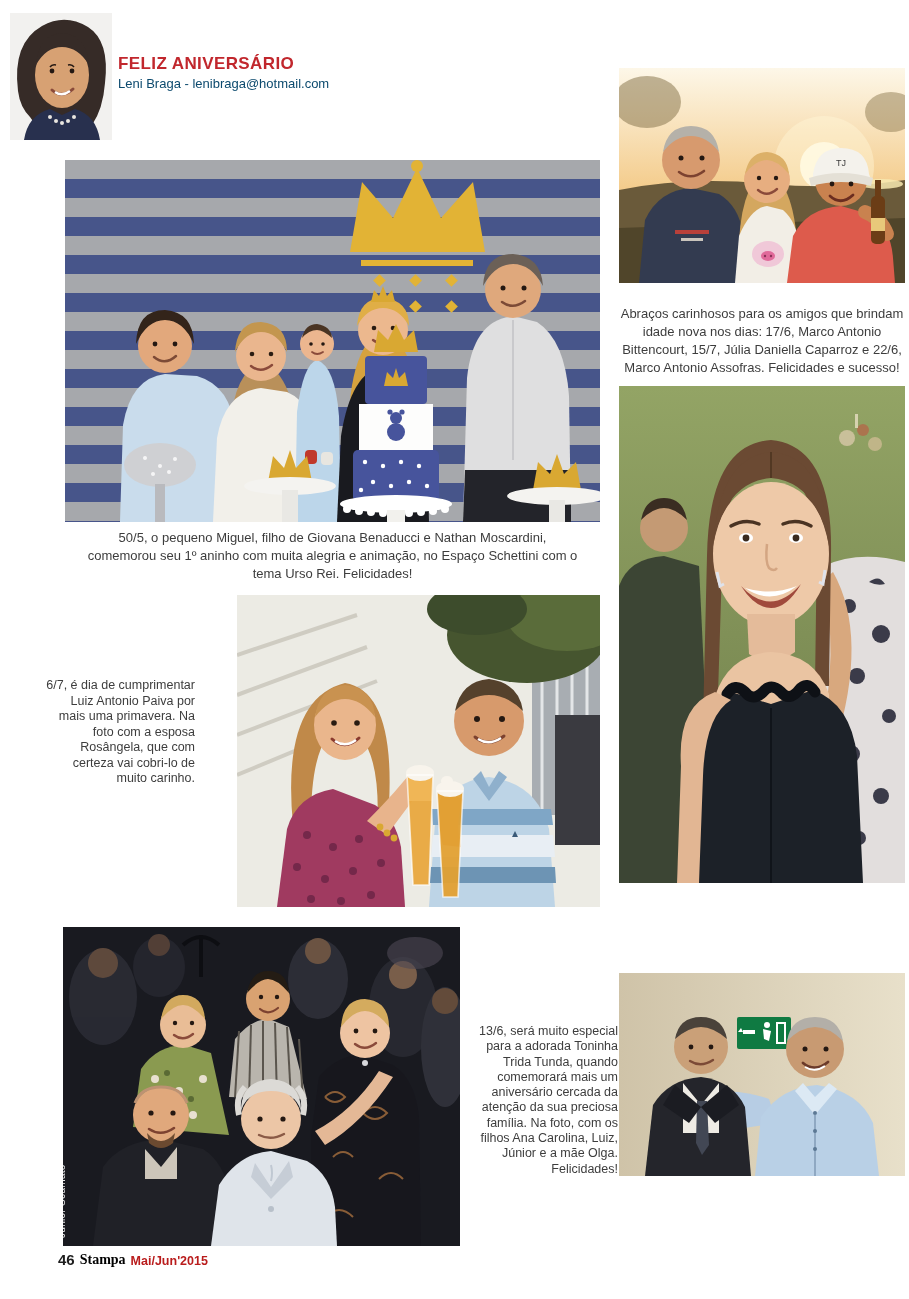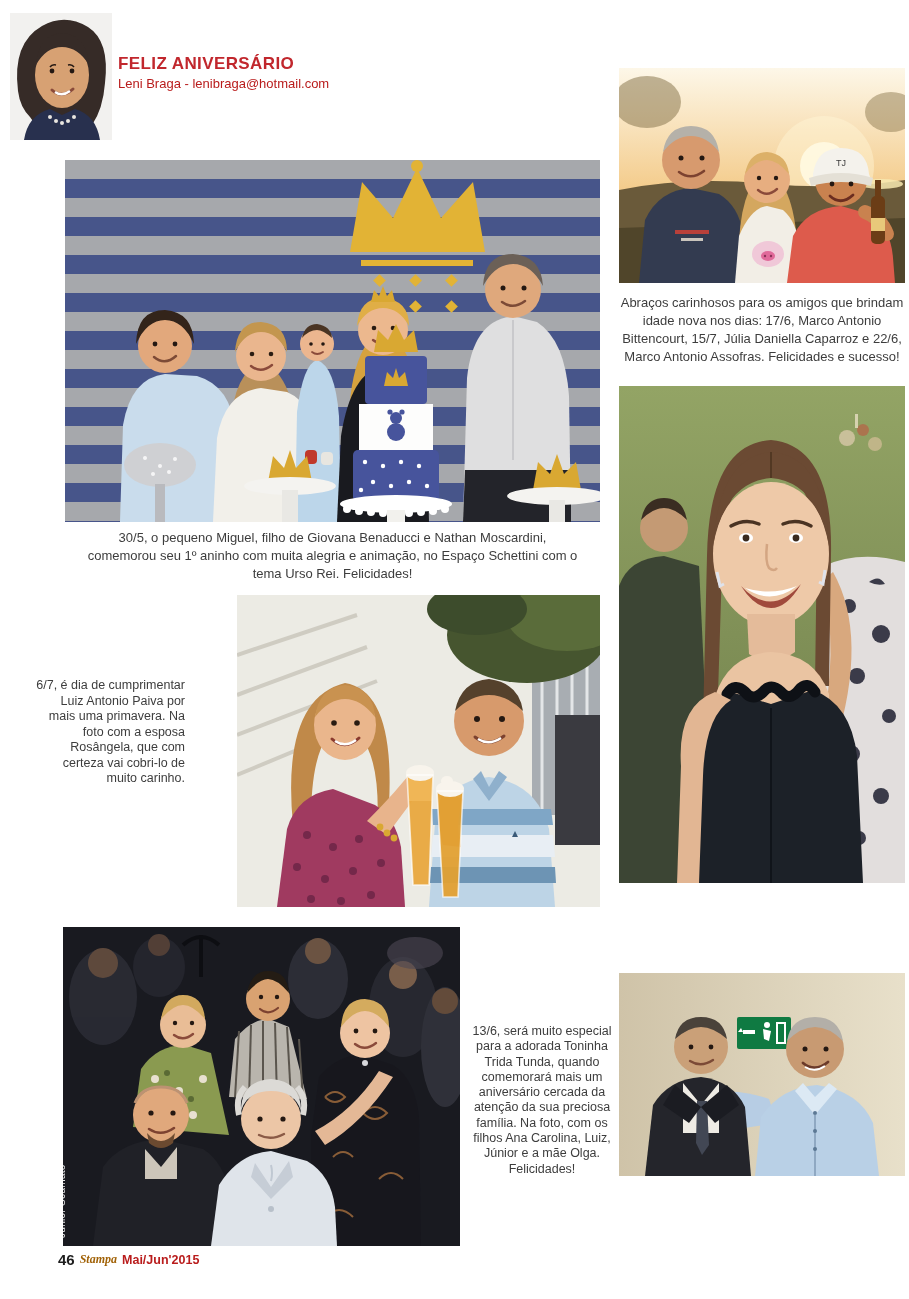--- a/index.html
+++ b/index.html
@@ -7,32 +7,32 @@
     position:relative;width:909px;height:1299px;background:#ffffff;
     font-family:"Liberation Sans",sans-serif;overflow:hidden;margin-top:10px;
   }
   .photo{position:absolute;overflow:hidden;background:#ef4444;}
   .photo svg{display:block;width:100%;height:100%;}
   .caption{
     position:absolute;color:#3d3d3d;font-size:13px;line-height:18px;
   }
   .cap-center{text-align:center;}
   .cap-right{text-align:right;line-height:15.5px;font-size:12.5px;}
-  .cap-left{text-align:center;line-height:15.3px;font-size:12.5px;}
+  .cap-left{text-align:right;line-height:15.3px;font-size:12.5px;}
   #column-title{
     position:absolute;left:118px;top:44px;color:#c1272d;
     font-size:17px;font-weight:bold;letter-spacing:0.4px;
   }
-  #byline{position:absolute;left:118px;top:66px;color:#b91c1c;font-size:13px;}
+  #byline{position:absolute;left:118px;top:66px;color:#0c4a6e;font-size:13px;}
   #footer{
-    position:absolute;left:58px;top:1241px;display:flex;align-items:center;gap:5px;
+    position:absolute;left:58px;top:1241px;display:flex;align-items:flex-end;gap:5px;
   }
   #footer .pgnum{font-size:15px;font-weight:bold;color:#1d1d1d;}
-  #footer .mag{font-family:"Liberation Serif",serif;font-style:italic;font-weight:bold;
-    font-size:12px;color:#a16207;}
+  #footer .mag{font-family:"Liberation Serif",serif;font-weight:bold;
+    font-size:14px;color:#000000;}
   #footer .issue{font-size:12.5px;font-weight:bold;color:#b91c1c;}
   #photo-credit{
     position:absolute;left:4px;bottom:8px;color:#e8e8e8;font-size:10px;
     transform:rotate(-90deg);transform-origin:left bottom;white-space:nowrap;
     width:110px;letter-spacing:0.3px;
   }
 </style>
 </head>
 <body>
 
@@ -176,21 +176,21 @@
           <circle cx="368" cy="351" r="4"></circle>
           <circle cx="380" cy="349" r="4"></circle>
       </g>
       <rect x="322" y="350" width="18" height="12" fill="#f2f1ed"></rect>
 
       <path d="M468 330 L516 330 L511 302 L499 314 L492 294 L485 314 L473 302 Z" fill="#d9a832"></path>
       <ellipse cx="492" cy="336" rx="50" ry="9" fill="#f4f3f0"></ellipse>
       <rect x="484" y="340" width="16" height="22" fill="#e9e8e4"></rect>
     </svg>
   </div>
-  <div class="caption cap-center" style="left:72px;top:519px;width:521px;"><span style="display:inline-block;max-width:490px;">30/5, o pequeno Miguel, filho de Giovana Benaducci e Nathan Moscardini, comemorou seu 1º aninho com muita alegria e animação, no Espaço Schettini com o tema Urso Rei. Felicidades!</span></div>
+  <div class="caption cap-center" style="left:72px;top:519px;width:521px;"><span style="display:inline-block;max-width:490px;">50/5, o pequeno Miguel, filho de Giovana Benaducci e Nathan Moscardini, comemorou seu 1º aninho com muita alegria e animação, no Espaço Schettini com o tema Urso Rei. Felicidades!</span></div>
 
   <div class="photo" style="left:619px;top:58px;width:286px;height:215px;">
     <svg viewBox="0 0 286 215">
       <defs>
         <linearGradient id="sky2" x1="0" y1="0" x2="0" y2="1">
           <stop offset="0" stop-color="#fdf7e8"></stop>
           <stop offset="0.55" stop-color="#f4cd8e"></stop>
           <stop offset="1" stop-color="#df9552"></stop>
         </linearGradient>
       </defs>
@@ -231,21 +231,21 @@
       <text x="222" y="98" font-size="9" fill="#3a3a3a" text-anchor="middle" font-family="Liberation Sans,sans-serif">TJ</text>
       <circle cx="213" cy="116" r="2.4" fill="#241812"></circle>
         <circle cx="232" cy="116" r="2.4" fill="#241812"></circle>
       <path d="M211 128 Q222 138 234 127" stroke="#6b2d20" stroke-width="2.8" fill="none" stroke-linecap="round"></path>
       <path d="M246 144 Q262 150 268 166" stroke="#c9824f" stroke-width="14" fill="none" stroke-linecap="round"></path>
       <rect x="252" y="128" width="14" height="48" rx="5" fill="#6b3d16"></rect>
       <rect x="256" y="112" width="6" height="18" fill="#6b3d16"></rect>
       <rect x="252" y="150" width="14" height="13" fill="#e8c87a"></rect>
     </svg>
   </div>
-  <div class="caption cap-center" style="left:616px;top:284px;width:292px;">Abraços carinhosos para os amigos que brindam idade nova nos dias: 17/6, Marco Antonio Bittencourt, 15/7, Júlia Daniella Caparroz e 22/6, Marco Antonio Assofras. Felicidades e sucesso!</div>
+  <div class="caption cap-center" style="left:616px;top:295px;width:292px;">Abraços carinhosos para os amigos que brindam idade nova nos dias: 17/6, Marco Antonio Bittencourt, 15/7, Júlia Daniella Caparroz e 22/6, Marco Antonio Assofras. Felicidades e sucesso!</div>
 
   <div class="photo" style="left:619px;top:376px;width:286px;height:497px;">
     <svg viewBox="0 0 286 497">
       <defs>
         <linearGradient id="bg3" x1="0" y1="0" x2="0" y2="1">
           <stop offset="0" stop-color="#93a465"></stop>
           <stop offset="1" stop-color="#6d7c49"></stop>
         </linearGradient>
       </defs>
       <rect width="286" height="497" fill="url(#bg3)"></rect>
@@ -341,21 +341,21 @@
       <circle cx="196" cy="176" r="2" fill="#5c7894"></circle>
       <circle cx="196" cy="76" r="29" fill="#c89a72"></circle>
       <path d="M168 68 Q172 44 196 44 Q220 44 224 68 Q210 54 196 54 Q182 54 168 68 Z" fill="#b3afa8"></path>
       <circle cx="186" cy="76" r="2.5" fill="#241812"></circle>
         <circle cx="207" cy="76" r="2.5" fill="#241812"></circle>
       <path d="M184 90 Q196 100 209 89" stroke="#6b3a2a" stroke-width="2.8" fill="none" stroke-linecap="round"></path>
       <path d="M186 94 Q196 100 206 93" stroke="#ffffff" stroke-width="2" fill="none"></path>
     </svg>
   </div>
 
-  <div class="caption cap-right" style="left:35px;top:668px;width:150px;">6/7, é dia de cumprimentar Luiz Antonio Paiva por mais uma primavera. Na foto com a esposa Rosângela, que com certeza vai cobri-lo de muito carinho.</div>
+  <div class="caption cap-right" style="left:45px;top:668px;width:150px;">6/7, é dia de cumprimentar Luiz Antonio Paiva por mais uma primavera. Na foto com a esposa Rosângela, que com certeza vai cobri-lo de muito carinho.</div>
 
   <div class="photo" style="left:237px;top:585px;width:363px;height:312px;">
     <svg viewBox="0 0 363 312">
       <rect width="363" height="312" fill="#ecebe4"></rect>
       <g stroke="#cfccc2" stroke-width="4">
         <path d="M0 60 L120 20" fill="none"></path>
         <path d="M0 100 L130 52" fill="none"></path>
         <path d="M0 140 L140 86" fill="none"></path>
         <path d="M0 180 L120 130" fill="none"></path>
       </g>

